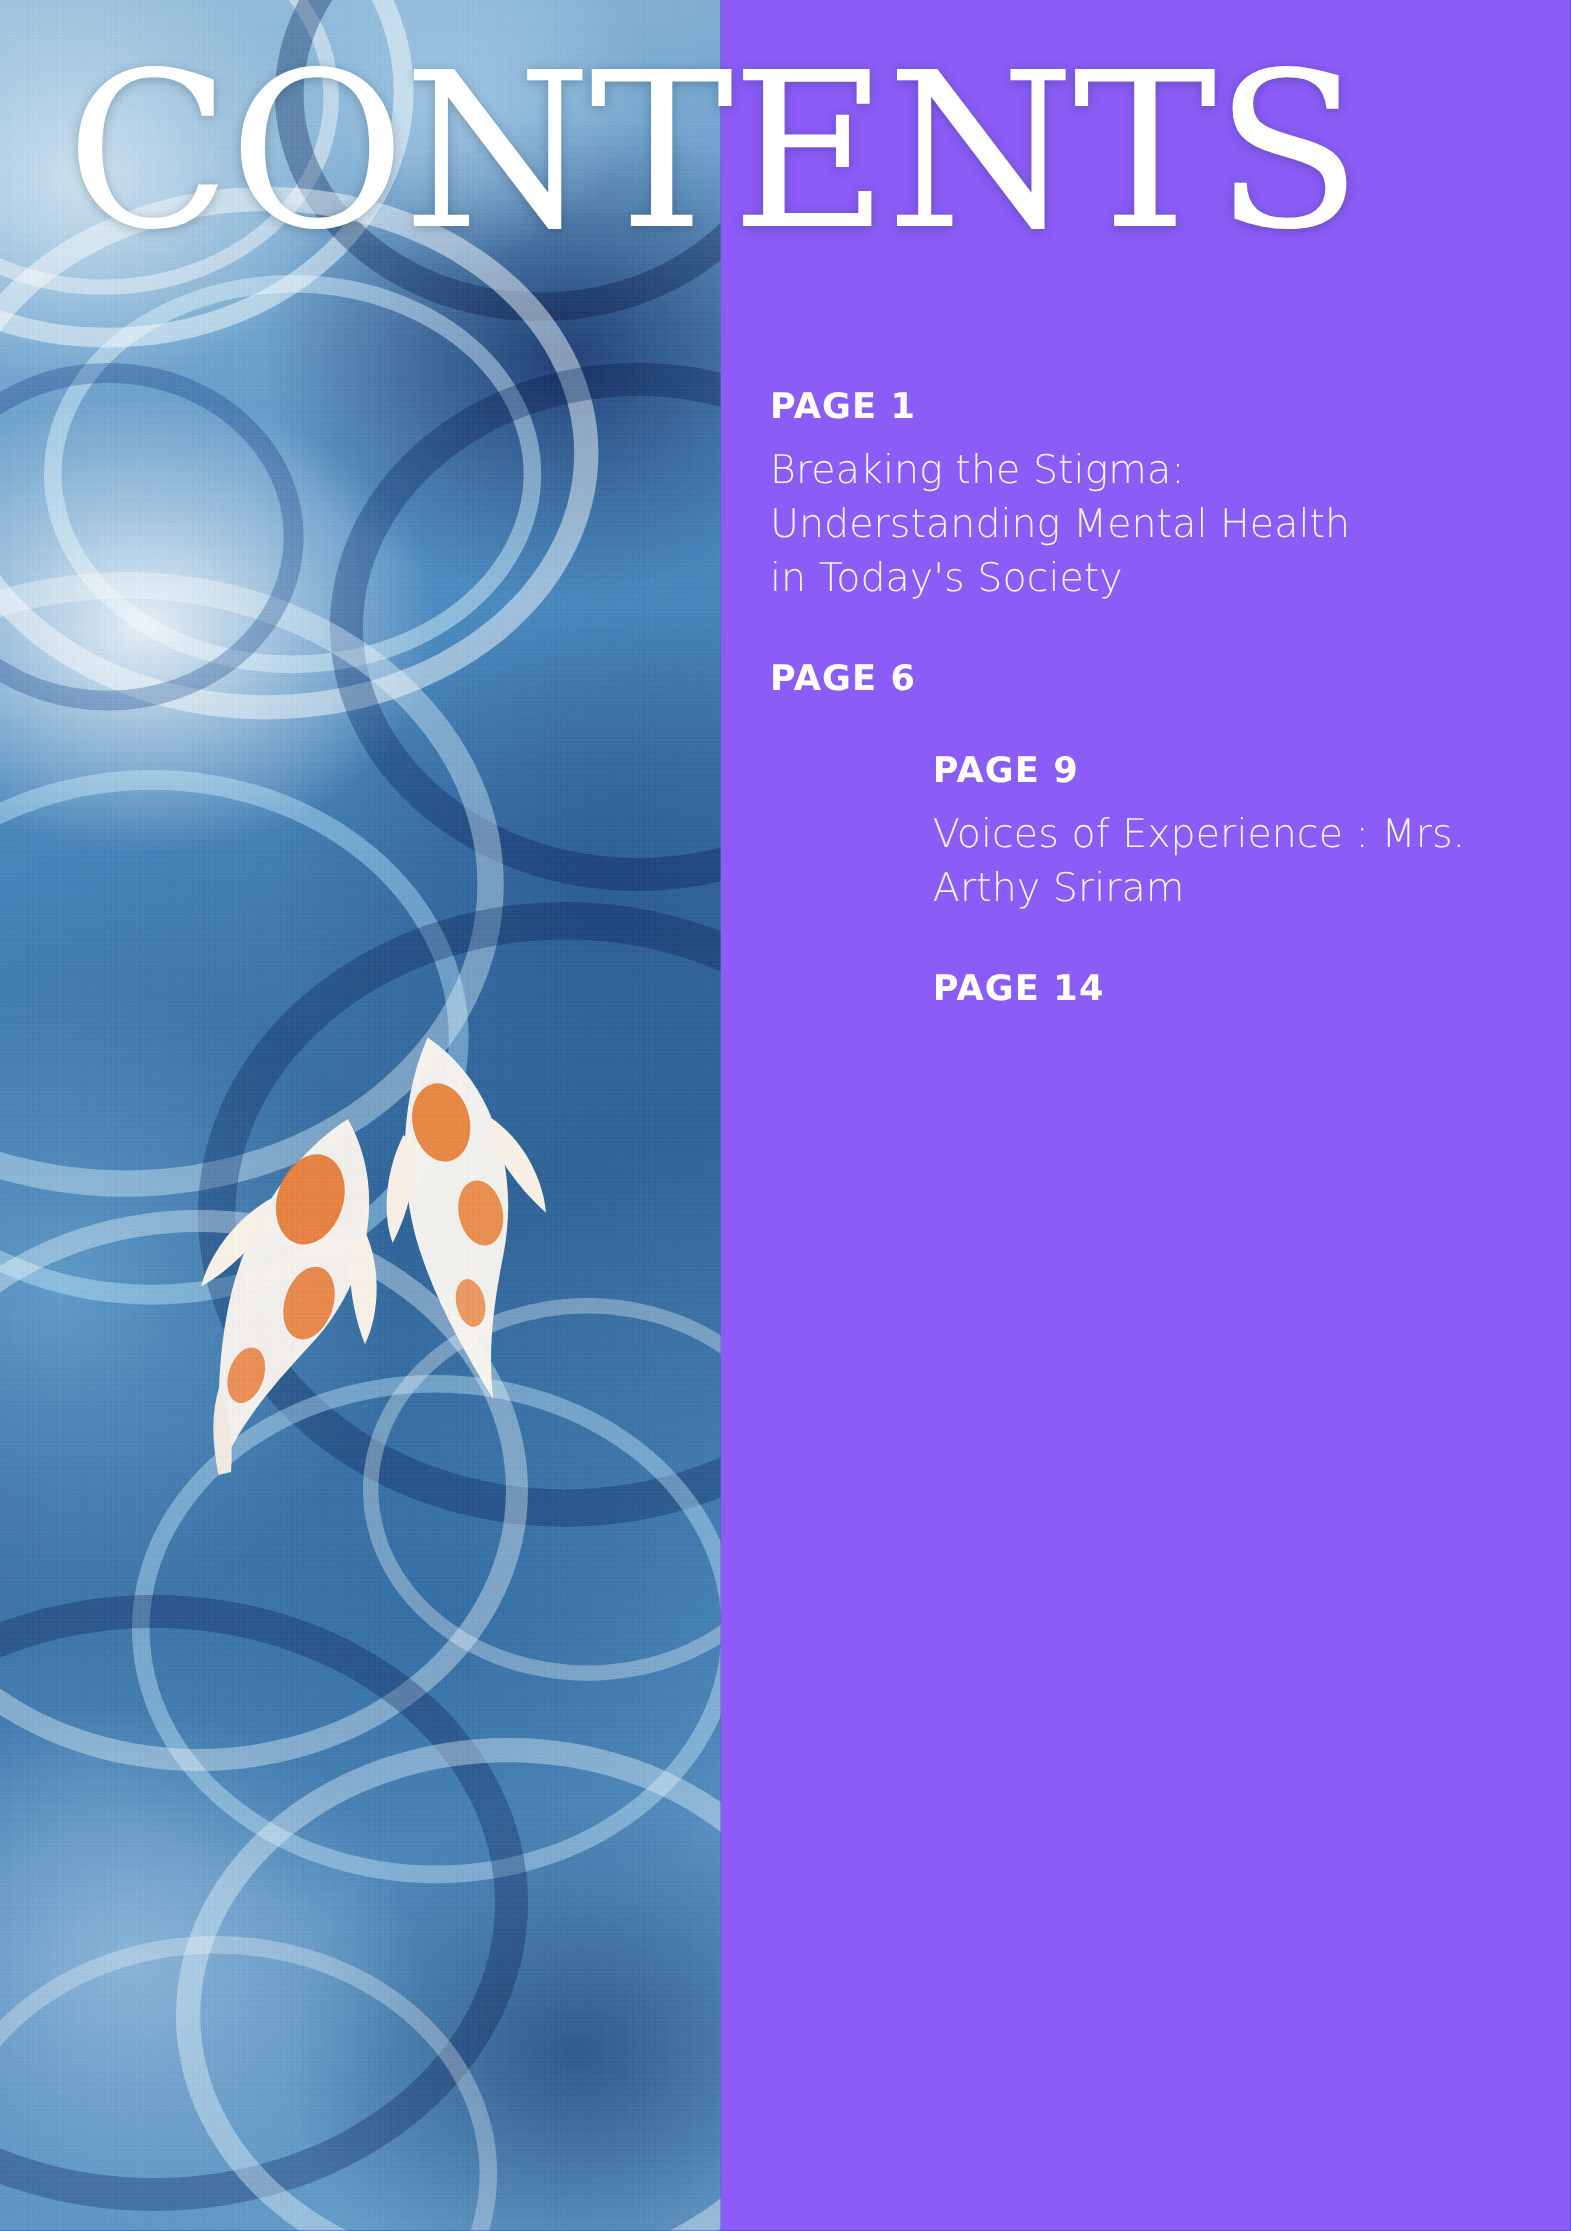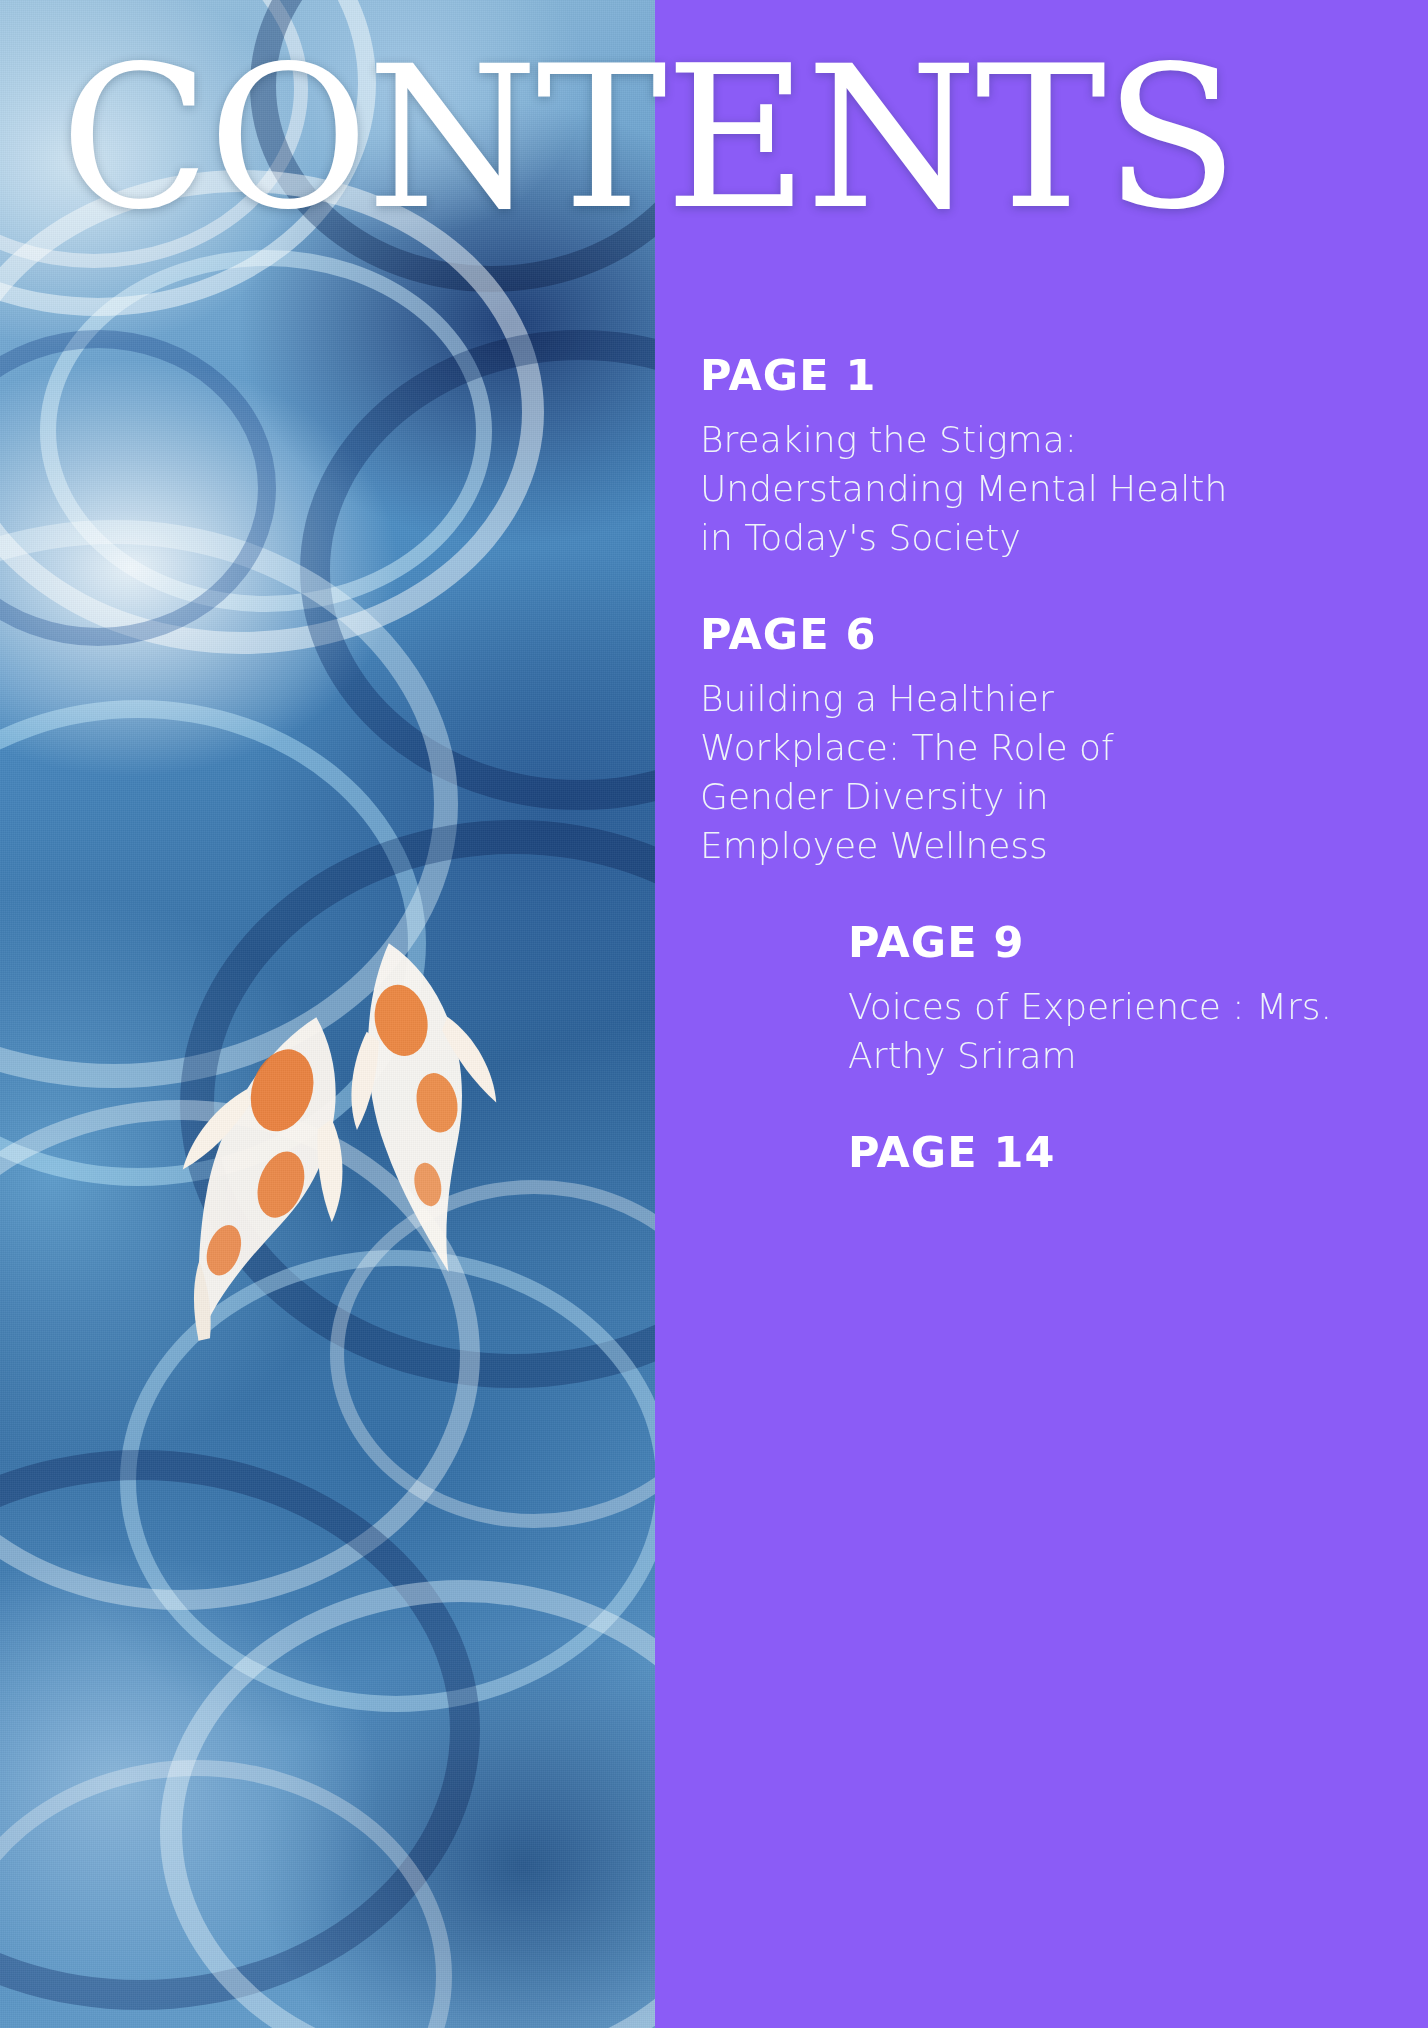--- a/index.html
+++ b/index.html
@@ -90,21 +90,21 @@
     position: absolute;
     left: 700px;
     top: 350px;
     width: 672px;
     z-index: 6;
   }
   .entry { margin-bottom: 46px; }
   .entry.right { text-align: left; padding-left: 148px; }
   .entry .page-label {
     color: #ffffff;
-    font-size: 43px;
+    font-size: 32px;
     font-weight: bold;
     letter-spacing: 1px;
     margin: 0 0 16px 0;
     font-family: "DejaVu Sans", sans-serif;
   }
   .entry .desc {
     color: #eef4f8;
     font-size: 36px;
     line-height: 1.36;
     margin: 0;
@@ -173,21 +173,20 @@
     <div class="entry">
       <div class="page-label">PAGE 1</div>
       <div class="desc">Breaking the Stigma: Understanding Mental Health in Today's Society</div>
     </div>
 
     <div class="entry right">
     </div>
 
     <div class="entry">
       <div class="page-label">PAGE 6</div>
-      <div class="desc">Building a Healthier Workplace: The Role of Gender Diversity in Employee Wellness</div>
     </div>
 
     <div class="entry right">
       <div class="page-label">PAGE 9</div>
       <div class="desc">Voices of Experience : Mrs. Arthy Sriram</div>
     </div>
 
 
     <div class="entry right">
       <div class="page-label">PAGE 14</div>

